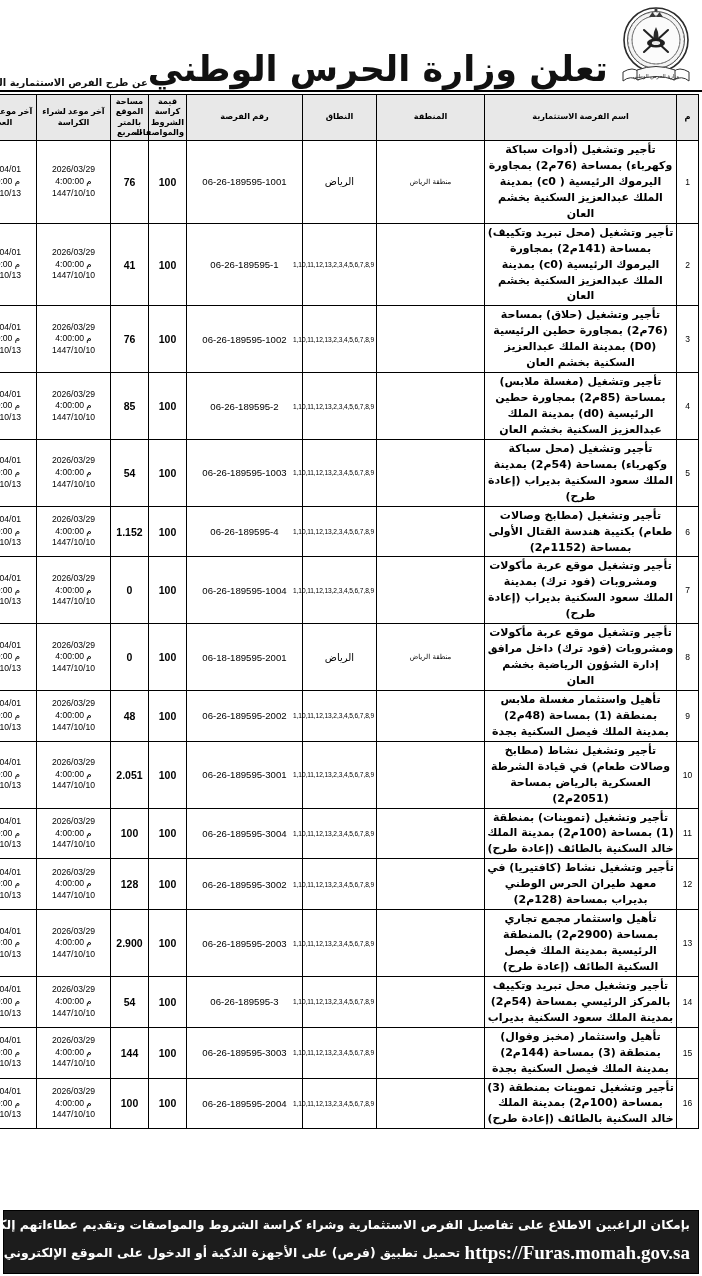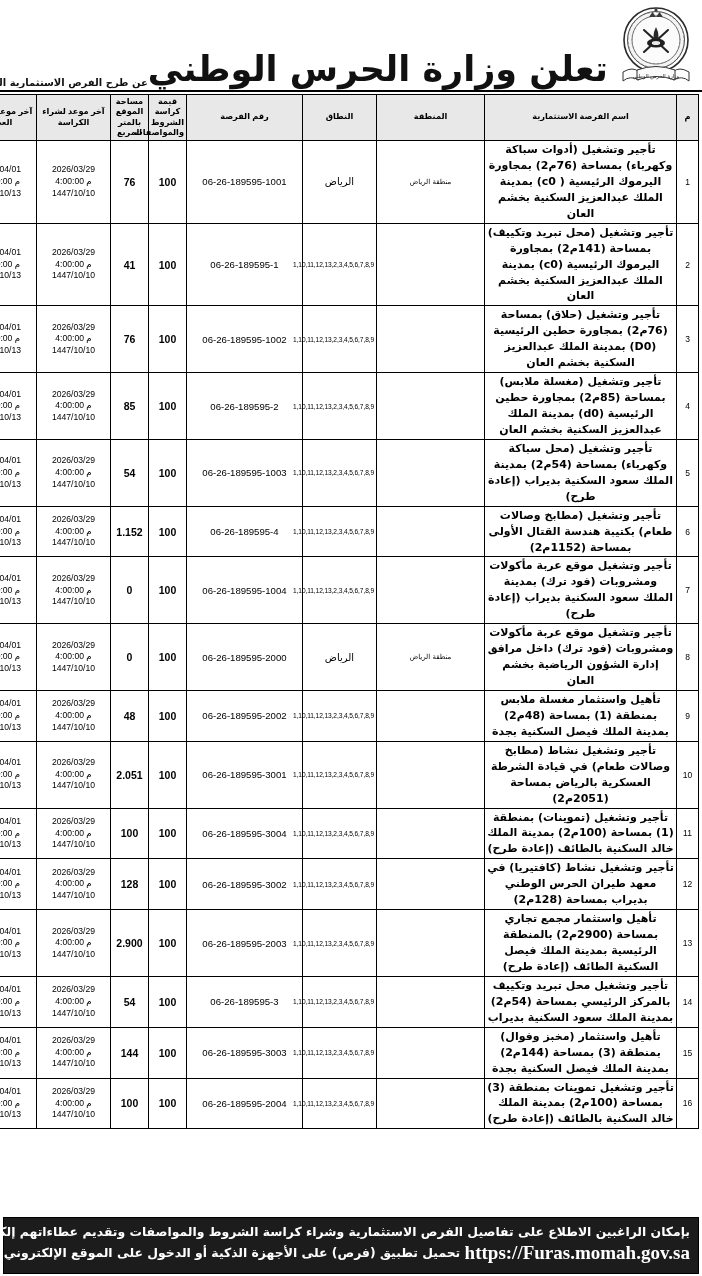--- a/index.html
+++ b/index.html
@@ -154,21 +154,21 @@
   .foot-l1 {
     font-size: 12.4px;
     font-weight: bold;
     line-height: 1.35;
     font-family: "DejaVu Sans", "Liberation Sans", sans-serif;
     white-space: nowrap;
   }
   .foot-l2 {
     font-size: 12.4px;
     font-weight: bold;
-    margin-top: 1px;
+    margin-top: 8px;
     line-height: 1.3;
     font-family: "DejaVu Sans", "Liberation Sans", sans-serif;
     white-space: nowrap;
   }
   .foot-url {
     font-family: "Liberation Serif", "DejaVu Serif", serif;
     font-size: 19px;
     font-weight: bold;
     direction: ltr;
     display: inline-block;
@@ -405,21 +405,21 @@
               <span class="ln">2026/04/01</span>
               <span class="ln mid">02:00:00 م</span>
               <span class="ln">1447/10/13</span>
             </td>
           </tr>
           <tr>
             <td class="num">8</td>
             <td class="name">تأجير وتشغيل موقع عربة مأكولات ومشروبات (فود ترك) داخل مرافق إدارة الشؤون الرياضية بخشم العان</td>
             <td class="region">منطقة الرياض</td>
             <td class="scope ar">الرياض</td>
-            <td class="opp">06-26-189595-2000</td>
+            <td class="opp">06-18-189595-2001</td>
             <td class="price">100</td>
             <td class="area">0</td>
             <td class="dt">
               <span class="ln">2026/03/29</span>
               <span class="ln mid">4:00:00 م</span>
               <span class="ln">1447/10/10</span>
             </td>
             <td class="dt">
               <span class="ln">2026/04/01</span>
               <span class="ln mid">02:00:00 م</span>

